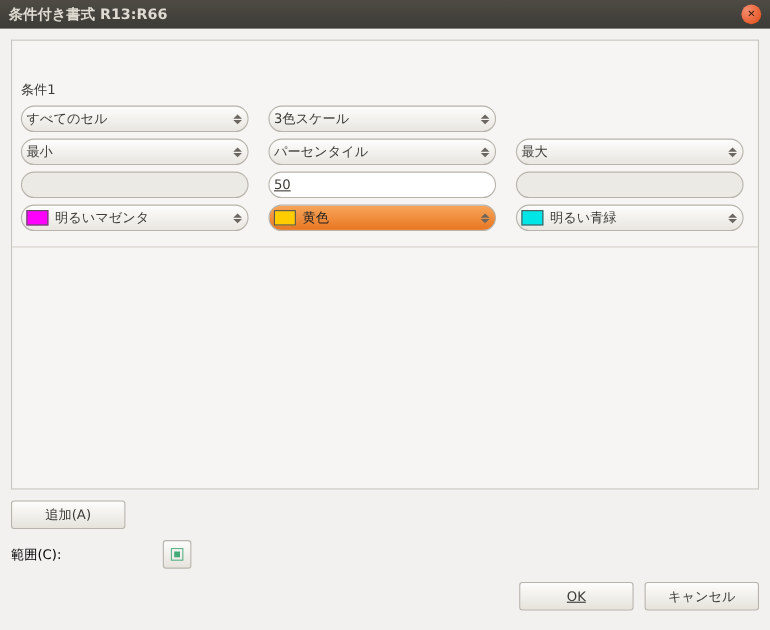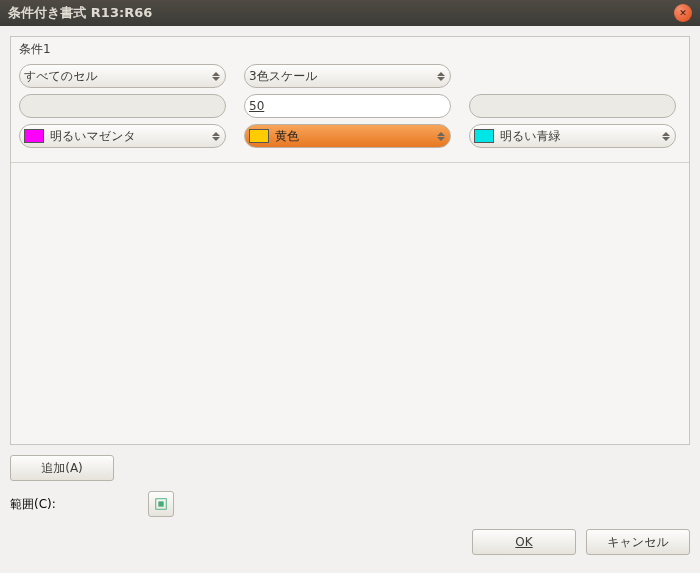--- a/index.html
+++ b/index.html
@@ -6,21 +6,21 @@
 body { background: #f2f1f0; width: 700px; height: 573px; overflow: hidden; }
 
 .titlebar { background: linear-gradient(#4f4b44, #3c3b37); height: 26px; display: flex; align-items: center; padding: 0 8px; color: #dfdbd2; }
 .titlebar-title { flex: 1; font-size: 13px; font-weight: bold; }
 .close-btn { width: 18px; height: 18px; border-radius: 50%; background: radial-gradient(circle at 30% 30%, #f58d6e, #e24912); display: flex; align-items: center; justify-content: center; color: #3a1a0a; font-size: 9px; cursor: pointer; }
 
 .window-body { padding: 10px; }
 
 .conditions-area { border: 1px solid #c9c5bf; background: #f6f5f3; height: 409px; }
 .condition-block { border-bottom: 1px solid #d6d2cc; }
-.cond-title { padding: 4px 8px 2px 8px; color: #3c3b37; }
+.cond-title { padding: 4px 8px 2px 8px; color: #3c3b37; margin-top: 32px; }
 .cond-rows { padding: 4px 8px 8px 8px; }
 .row { display: flex; gap: 18px; margin-bottom: 6px; }
 .col { width: 207px; }
 
 .combo, .input, .colorcombo {
   width: 100%; height: 24px; background: linear-gradient(#fdfdfc, #e9e6e0);
   border: 1px solid #b8b4ac; border-radius: 12px; display: flex; align-items: center;
   padding: 0 4px; position: relative; color: #3c3b37;
 }
 .combo .spin, .colorcombo .spin {
@@ -82,20 +82,49 @@
               <span class="label">3色スケール</span>
               <div class="spin">
                   <div class="tri up"></div>
                   <div class="tri down"></div>
                 </div>
             </div>
           </div>
           <div class="col"></div>
         </div>
 
+        <div class="row">
+          <div class="col">
+            <div class="combo">
+              <span class="label">最小</span>
+              <div class="spin">
+                  <div class="tri up"></div>
+                  <div class="tri down"></div>
+                </div>
+            </div>
+          </div>
+          <div class="col">
+            <div class="combo">
+              <span class="label">パーセンタイル</span>
+              <div class="spin">
+                  <div class="tri up"></div>
+                  <div class="tri down"></div>
+                </div>
+            </div>
+          </div>
+          <div class="col">
+            <div class="combo">
+              <span class="label">最大</span>
+              <div class="spin">
+                  <div class="tri up"></div>
+                  <div class="tri down"></div>
+                </div>
+            </div>
+          </div>
+        </div>
 
         <div class="row">
           <div class="col">
             <div class="input disabled">
               <input class="input-inner" disabled="" value="" style="">
             </div>
           </div>
           <div class="col">
             <div class="input">
               <input class="input-inner" value="50" style="">

